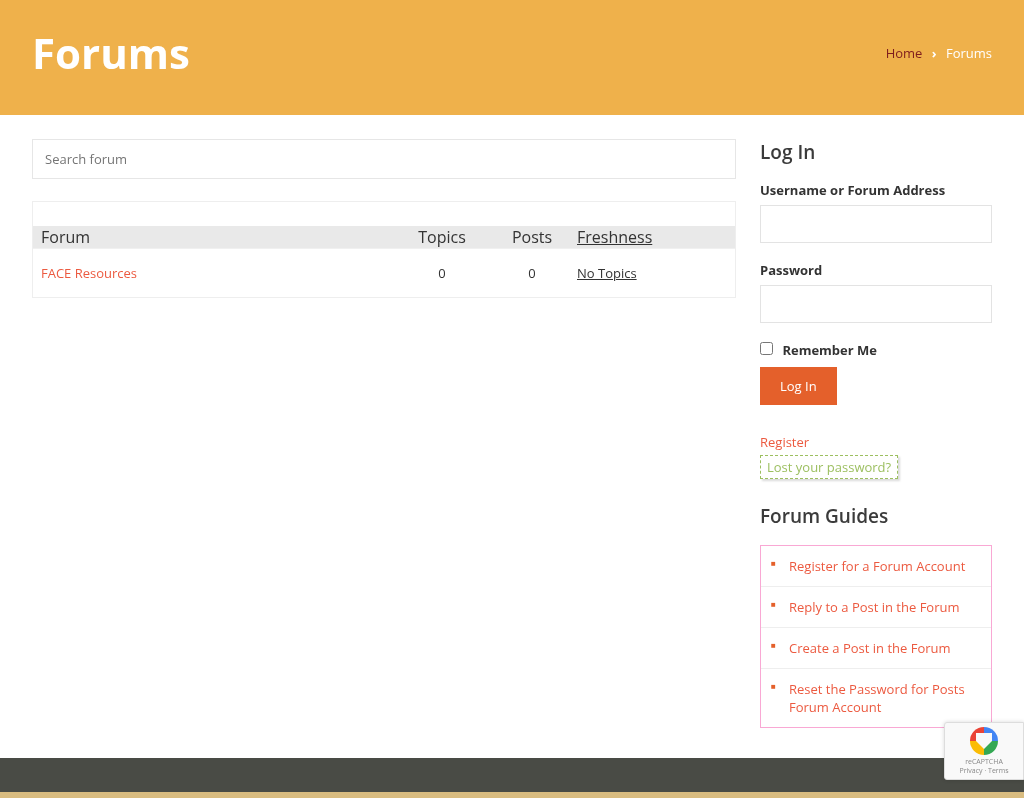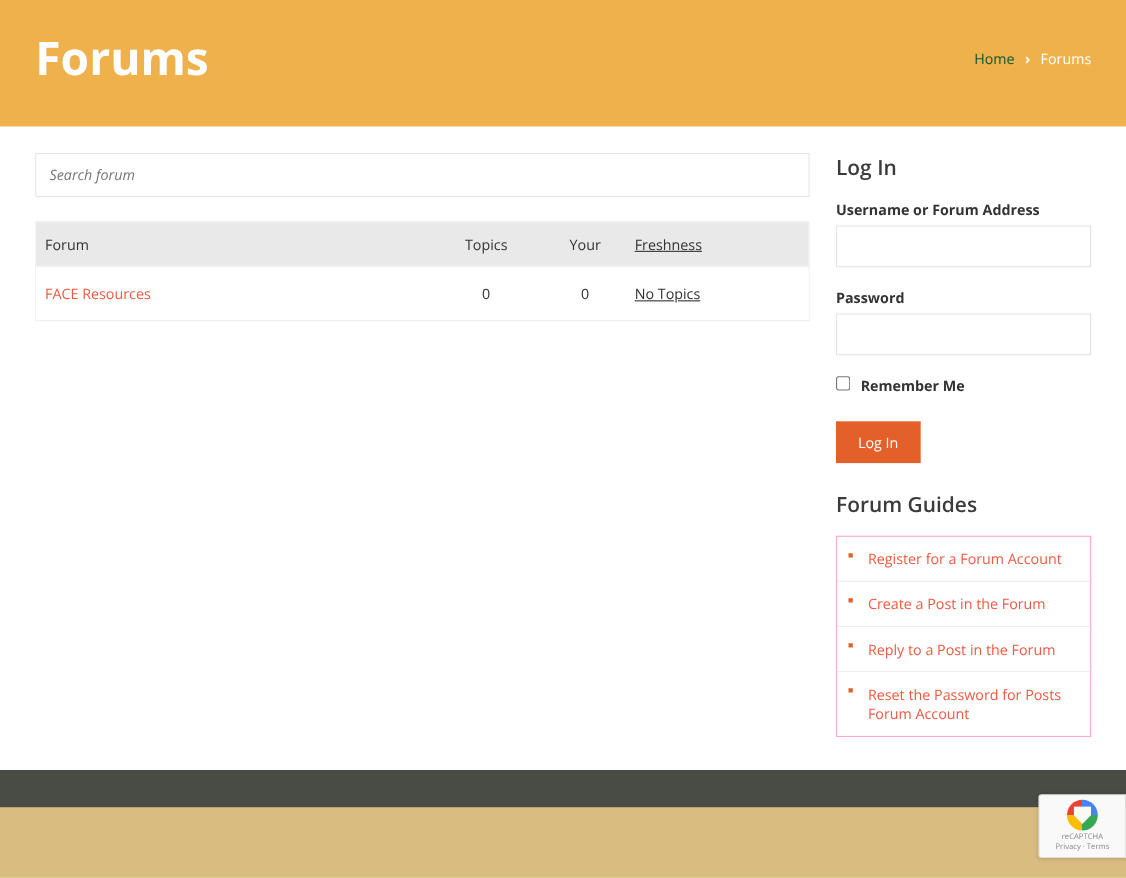--- a/index.html
+++ b/index.html
@@ -23,21 +23,21 @@
 }
 .page-title {
   color: #fff;
   font-size: 42px;
   font-weight: 700;
 }
 .breadcrumb {
   color: #fff;
   font-size: 13px;
 }
-.breadcrumb a { color: #14532d; text-decoration: none; }
+.breadcrumb a { color: #7f1d1d; text-decoration: none; }
 .breadcrumb .sep { margin: 0 6px; font-weight: bold; }
 
 .content-bg {
   background: #fff;
   padding: 24px 0 30px;
 }
 .content {
   width: 1000px;
   margin: 0 auto;
   padding: 0 20px;
@@ -48,30 +48,30 @@
 .sidebar { width: 232px; }
 
 .search-box {
   width: 100%;
   padding: 10px 12px;
   border: 1px solid #e6e6e6;
   font-size: 13px;
   color: #888;
   margin-bottom: 22px;
   font-family: inherit;
-  font-style: italic;
 }
 
 .forum-table { border: 1px solid #eee; }
 .ft-head {
   display: flex;
   background: #e9e9e9;
-  padding: 11px 8px;
-  font-size: 13px;
+  padding: 0 8px;
+  font-size: 16px;
   color: #333;
+  margin-top: 24px;
 }
 .ft-row {
   display: flex;
   background: #fff;
   padding: 15px 8px;
   font-size: 13px;
   border-top: 1px solid #f0f0f0;
 }
 .col-forum { flex: 1; }
 .col-num { width: 90px; text-align: center; }
@@ -92,21 +92,21 @@
   color: #333;
 }
 .field-input {
   width: 100%;
   border: 1px solid #e3e3e3;
   padding: 9px 10px;
   margin-bottom: 18px;
   font-size: 13px;
   font-family: inherit;
 }
-.remember-row { margin-bottom: 24px; font-size: 13px; }
+.remember-row { margin-bottom: 8px; font-size: 13px; }
 .remember-row label { font-weight: 700; margin-left: 6px; }
 .btn-login {
   background: #e4602b;
   color: #fff;
   border: none;
   padding: 10px 20px;
   font-size: 13px;
   cursor: pointer;
   font-family: inherit;
 }
@@ -192,21 +192,21 @@
 
 <div class="content-bg">
 <div class="content">
   <main class="main">
     <input class="search-box" type="text" placeholder="Search forum" style="">
 
     <div class="forum-table">
       <div class="ft-head">
         <div class="col-forum">Forum</div>
         <div class="col-num">Topics</div>
-        <div class="col-num">Your</div>
+        <div class="col-num">Posts</div>
         <div class="col-fresh">Freshness</div>
       </div>
       <div class="ft-row">
         <div class="col-forum"><a href="#" class="forum-link">FACE Resources</a></div>
         <div class="col-num">0</div>
         <div class="col-num">0</div>
         <div class="col-fresh">No Topics</div>
       </div>
     </div>
   </main>
@@ -216,28 +216,32 @@
       <h2 class="widget-title">Log In</h2>
       <label class="field-label">Username or Forum Address</label>
       <input class="field-input" type="text" style="">
       <label class="field-label">Password</label>
       <input class="field-input" type="password" style="">
       <div class="remember-row">
         <input type="checkbox" style="">
         <label>Remember Me</label>
       </div>
       <button class="btn-login">Log In</button>
+      <div class="login-links">
+        <a href="#" class="register-link">Register</a><br>
+        <a href="#" class="lost-pw">Lost your password?</a>
+      </div>
     </section>
 
     <section class="guides">
       <h2 class="widget-title">Forum Guides</h2>
       <ul class="guide-list">
         <li class="guide-item"><a href="#">Register for a Forum Account</a></li>
+        <li class="guide-item"><a href="#">Reply to a Post in the Forum</a></li>
         <li class="guide-item"><a href="#">Create a Post in the Forum</a></li>
-        <li class="guide-item"><a href="#">Reply to a Post in the Forum</a></li>
         <li class="guide-item"><a href="#">Reset the Password for Posts Forum Account</a></li>
       </ul>
     </section>
   </aside>
 </div>
 </div>
 
 <footer class="footer">
   
 </footer>

